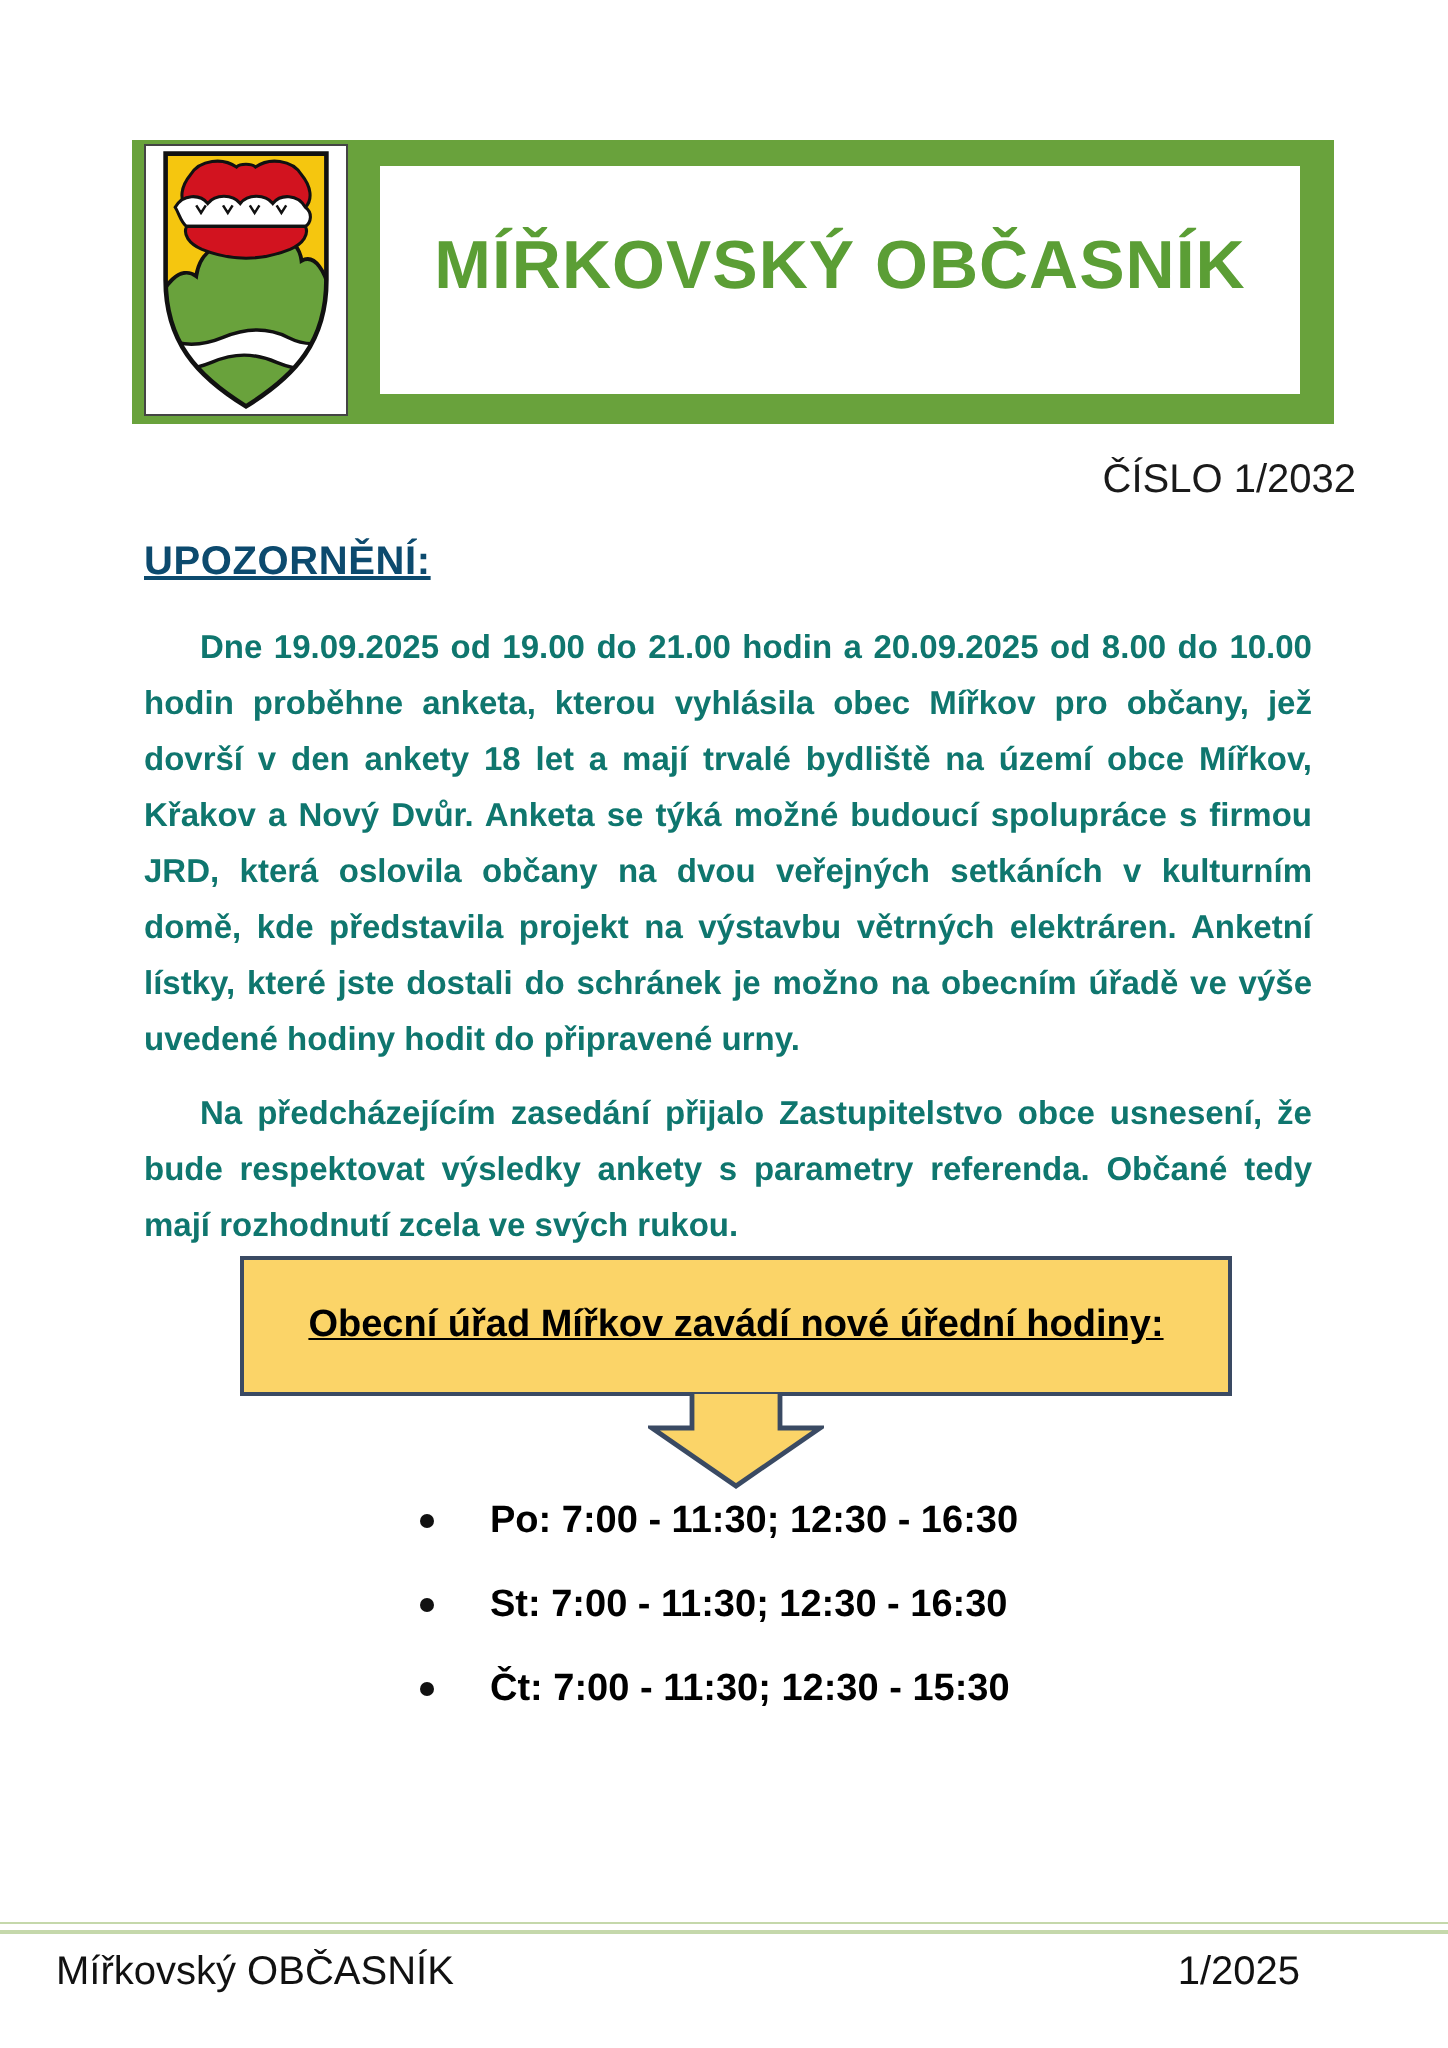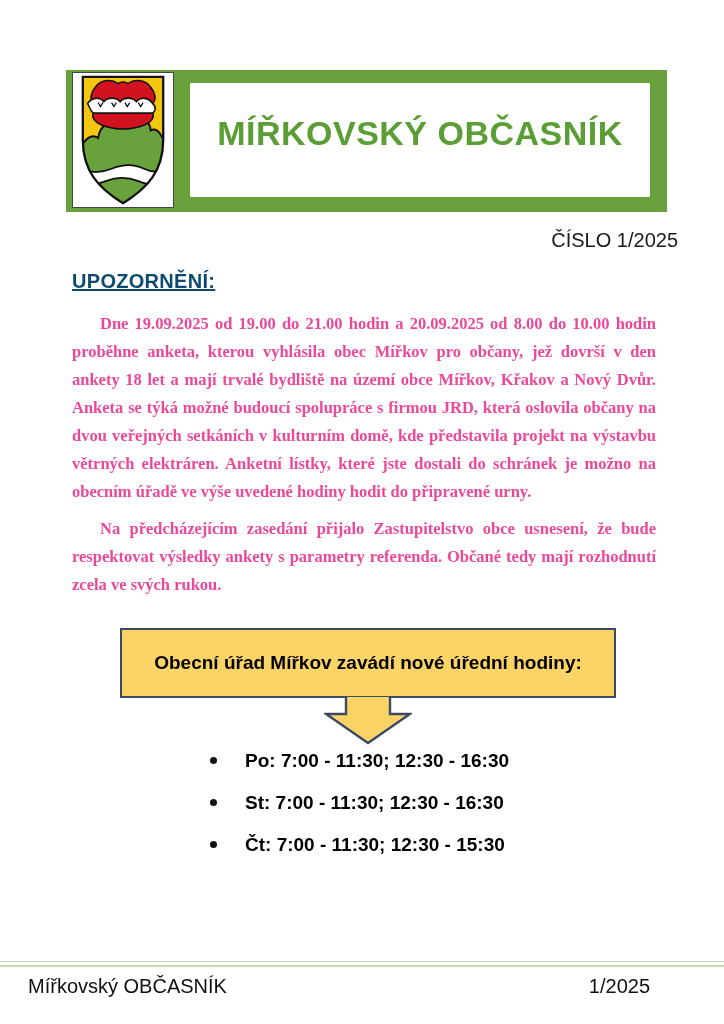--- a/index.html
+++ b/index.html
@@ -24,32 +24,32 @@
   .issue-label { position:absolute; top:229px; right:74px; font-size:20px; color:#1a1a1a; }
 
   
   .notice { position:absolute; left:72px; top:268px; width:584px; }
   .notice-heading {
     font-size:20px; font-weight:bold; color:#0c4a6e; text-decoration:underline;
     line-height:26px; letter-spacing:0.3px;
   }
   .body-par {
     margin:0; margin-top:16px; font-size:16.5px; font-weight:bold; line-height:28px;
-    text-align:justify; text-indent:28px; color:#ec4899;font-family:Liberation Serif, serif;
+    text-align:justify; text-indent:28px; color:#0f766e;
   }
   .body-par + .body-par { margin-top:9px; }
 
   
   .lower { position:absolute; left:72px; top:628px; width:584px; }
   .callout-box {
     margin-left:48px; width:492px; height:66px; background:#fbd468; border:2px solid #3a4a63;
     display:flex; align-items:center; justify-content:center;
   }
   .callout-text {
-    font-size:19px; font-weight:bold; color:#000; 
+    font-size:19px; font-weight:bold; color:#000; text-decoration:underline;
   }
   .down-arrow { display:block; margin-left:252px; margin-top:-1px; }
 
   .hours-list { list-style:none; margin:4px 0 0 0; padding:0; }
   .hours-list li { height:42px; display:flex; align-items:flex-start; }
   .dot {
     width:7px; height:7px; border-radius:50%; background:#111; flex:none;
     margin-left:138px; margin-right:16px; margin-top:8px;
   }
   .hour-text { font-size:19px; font-weight:bold; color:#000; line-height:24px;margin-left:12px; }
@@ -86,21 +86,21 @@
           <path d="M19,42 L81,42 C83,46 80,51 73,54 C58,60 42,60 27,54 C20,51 17,46 19,42 Z" fill="#d2131f" stroke="#111" stroke-width="1.6"></path>
         </g>
         <path d="M8,4 L92,4 L92,70 C92,102 76,120 50,136 C24,120 8,102 8,70 Z" fill="none" stroke="#111" stroke-width="2.4"></path>
       </svg>
     </div>
     <div class="title-panel">
       <div class="masthead-title">MÍŘKOVSKÝ OBČASNÍK</div>
     </div>
   </div>
 
-  <div class="issue-label">ČÍSLO 1/2025</div>
+  <div class="issue-label">ČÍSLO 1/2032</div>
 
   <div class="notice">
     <div class="notice-heading">UPOZORNĚNÍ:</div>
     <p class="body-par">Dne 19.09.2025 od 19.00 do 21.00 hodin a 20.09.2025 od 8.00 do 10.00 hodin proběhne anketa, kterou vyhlásila obec Mířkov pro občany, jež dovrší v den ankety 18 let a mají trvalé bydliště na území obce Mířkov, Křakov a Nový Dvůr. Anketa se týká možné budoucí spolupráce s firmou JRD, která oslovila občany na dvou veřejných setkáních v kulturním domě, kde představila projekt na výstavbu větrných elektráren. Anketní lístky, které jste dostali do schránek je možno na obecním úřadě ve výše uvedené hodiny hodit do připravené urny.</p>
     <p class="body-par">Na předcházejícím zasedání přijalo Zastupitelstvo obce usnesení, že bude respektovat výsledky ankety s parametry referenda. Občané tedy mají rozhodnutí zcela ve svých rukou.</p>
   </div>
 
   <div class="lower">
     <div class="callout-box">
       <span class="callout-text">Obecní úřad Mířkov zavádí nové úřední hodiny:</span>

